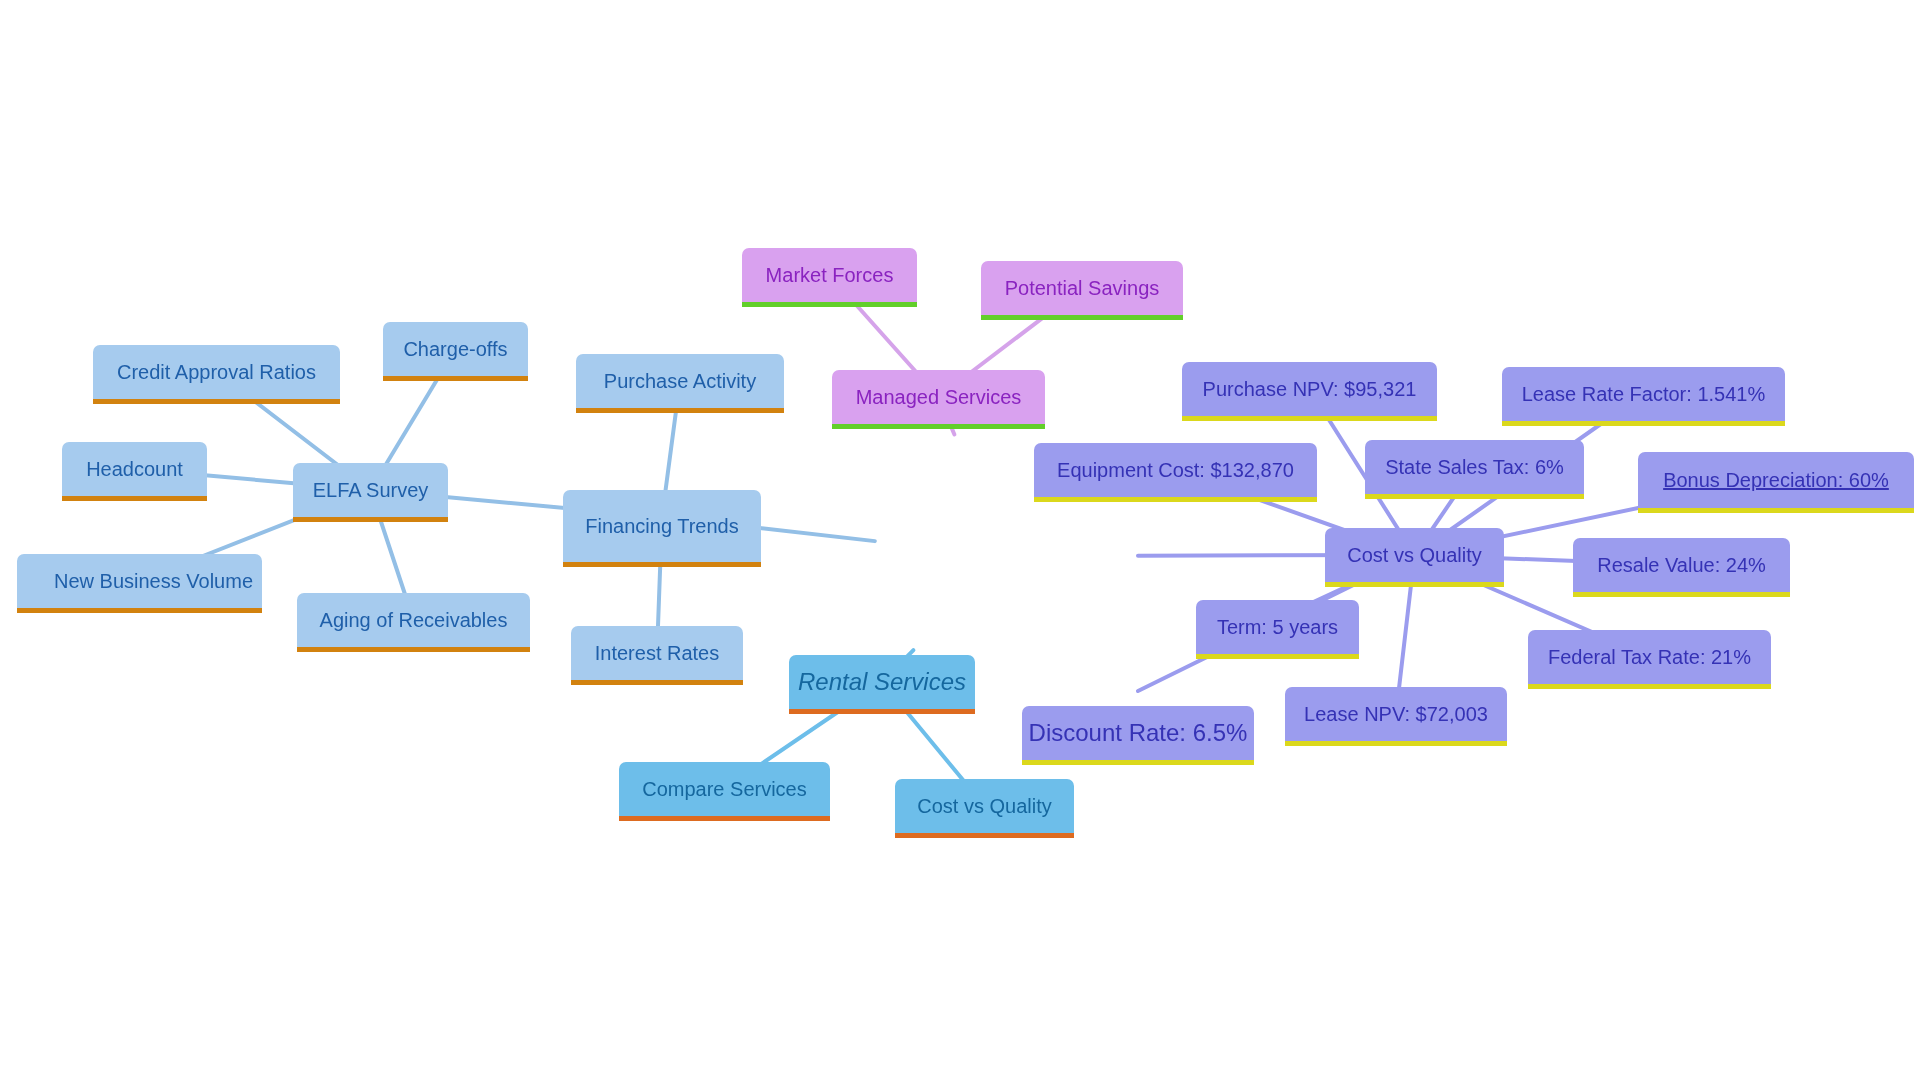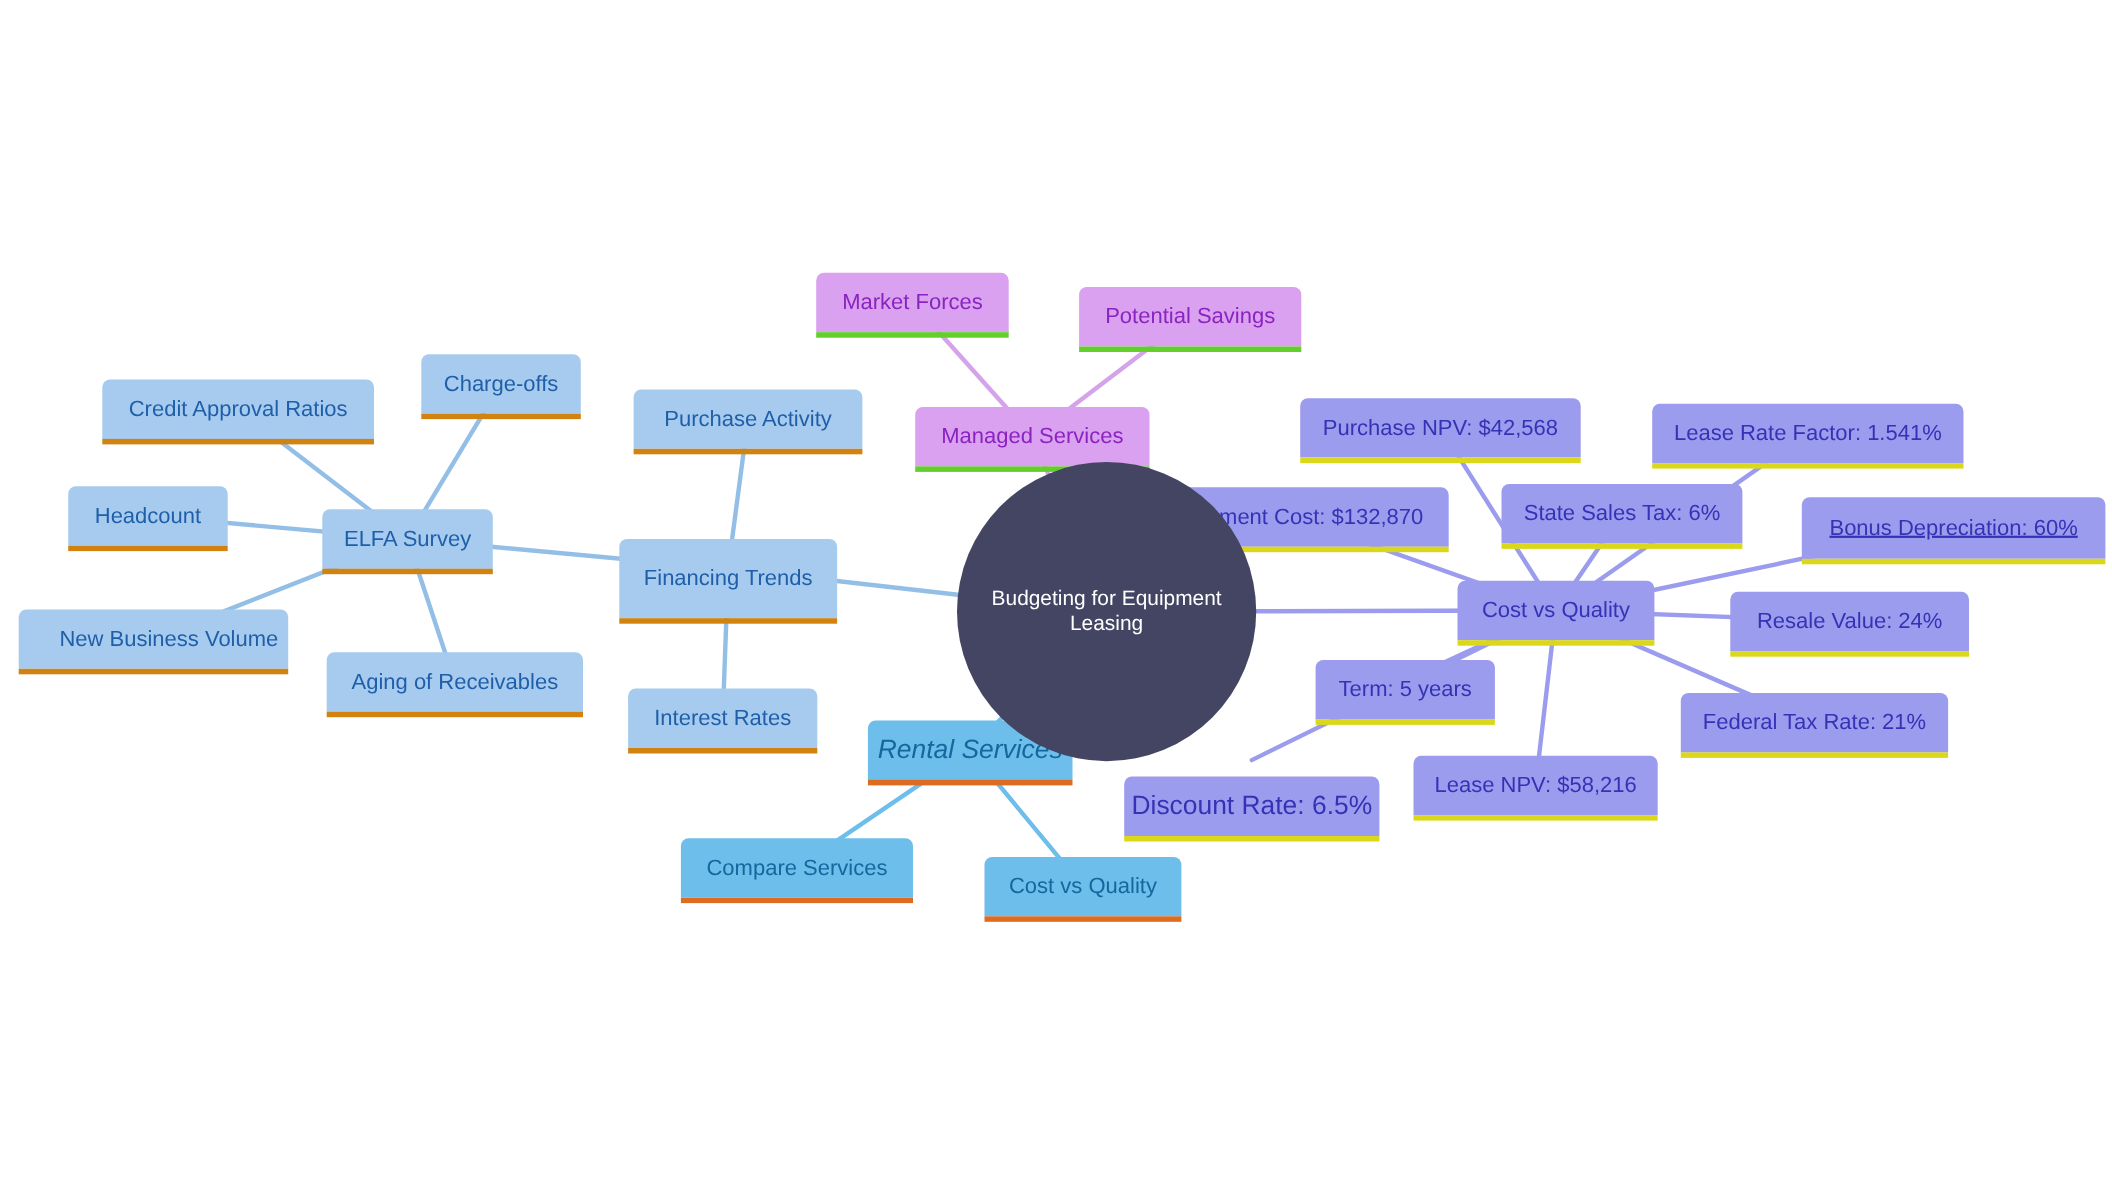--- a/index.html
+++ b/index.html
@@ -149,21 +149,21 @@
       <div class="node b-orchid" style="left: 981px; top: 261px; width: 202px; height: 54px; font-size: 20px;">
         <span class="lbl">Potential Savings</span>
       </div>
       <div class="node b-peri" style="left: 1325px; top: 528px; width: 179px; height: 54px; font-size: 20px;">
         <span class="lbl">Cost vs Quality</span>
       </div>
       <div class="node b-peri" style="left: 1034px; top: 443px; width: 283px; height: 54px; font-size: 20px;">
         <span class="lbl">Equipment Cost: $132,870</span>
       </div>
       <div class="node b-peri" style="left: 1182px; top: 362px; width: 255px; height: 54px; font-size: 20px;">
-        <span class="lbl">Purchase NPV: $42,568</span>
+        <span class="lbl">Purchase NPV: $95,321</span>
       </div>
       <div class="node b-peri" style="left: 1365px; top: 440px; width: 219px; height: 54px; font-size: 20px;">
         <span class="lbl">State Sales Tax: 6%</span>
       </div>
       <div class="node b-peri" style="left: 1502px; top: 367px; width: 283px; height: 54px; font-size: 20px;">
         <span class="lbl">Lease Rate Factor: 1.541%</span>
       </div>
       <div class="node b-peri" style="left: 1638px; top: 452px; width: 276px; height: 56px; font-size: 20px; text-decoration: underline;">
         <span class="lbl">Bonus Depreciation: 60%</span>
       </div>
@@ -173,19 +173,16 @@
       <div class="node b-peri" style="left: 1528px; top: 630px; width: 243px; height: 54px; font-size: 20px;">
         <span class="lbl">Federal Tax Rate: 21%</span>
       </div>
       <div class="node b-peri" style="left: 1178px; top: 600px; width: 163px; height: 54px; font-size: 20px; margin-left: 18px;">
         <span class="lbl">Term: 5 years</span>
       </div>
       <div class="node b-peri" style="left: 1022px; top: 692px; width: 232px; height: 54px; font-size: 24px; margin-top: 14px;">
         <span class="lbl">Discount Rate: 6.5%</span>
       </div>
       <div class="node b-peri" style="left: 1285px; top: 687px; width: 222px; height: 54px; font-size: 20px;">
-        <span class="lbl">Lease NPV: $58,216</span>
+        <span class="lbl">Lease NPV: $72,003</span>
       </div>
     </div>
-  <div class="center-node" id="center-node" style="left: 870px; top: 420px; width: 272px; height: 272px; background: rgb(67, 69, 99); color: rgb(255, 255, 255); font-size: 19px;">
-    <span class="lbl" style="max-width: 217.6px; white-space: normal;">Budgeting for Equipment Leasing</span>
-  </div>
 </div>
 
 </body></html>

